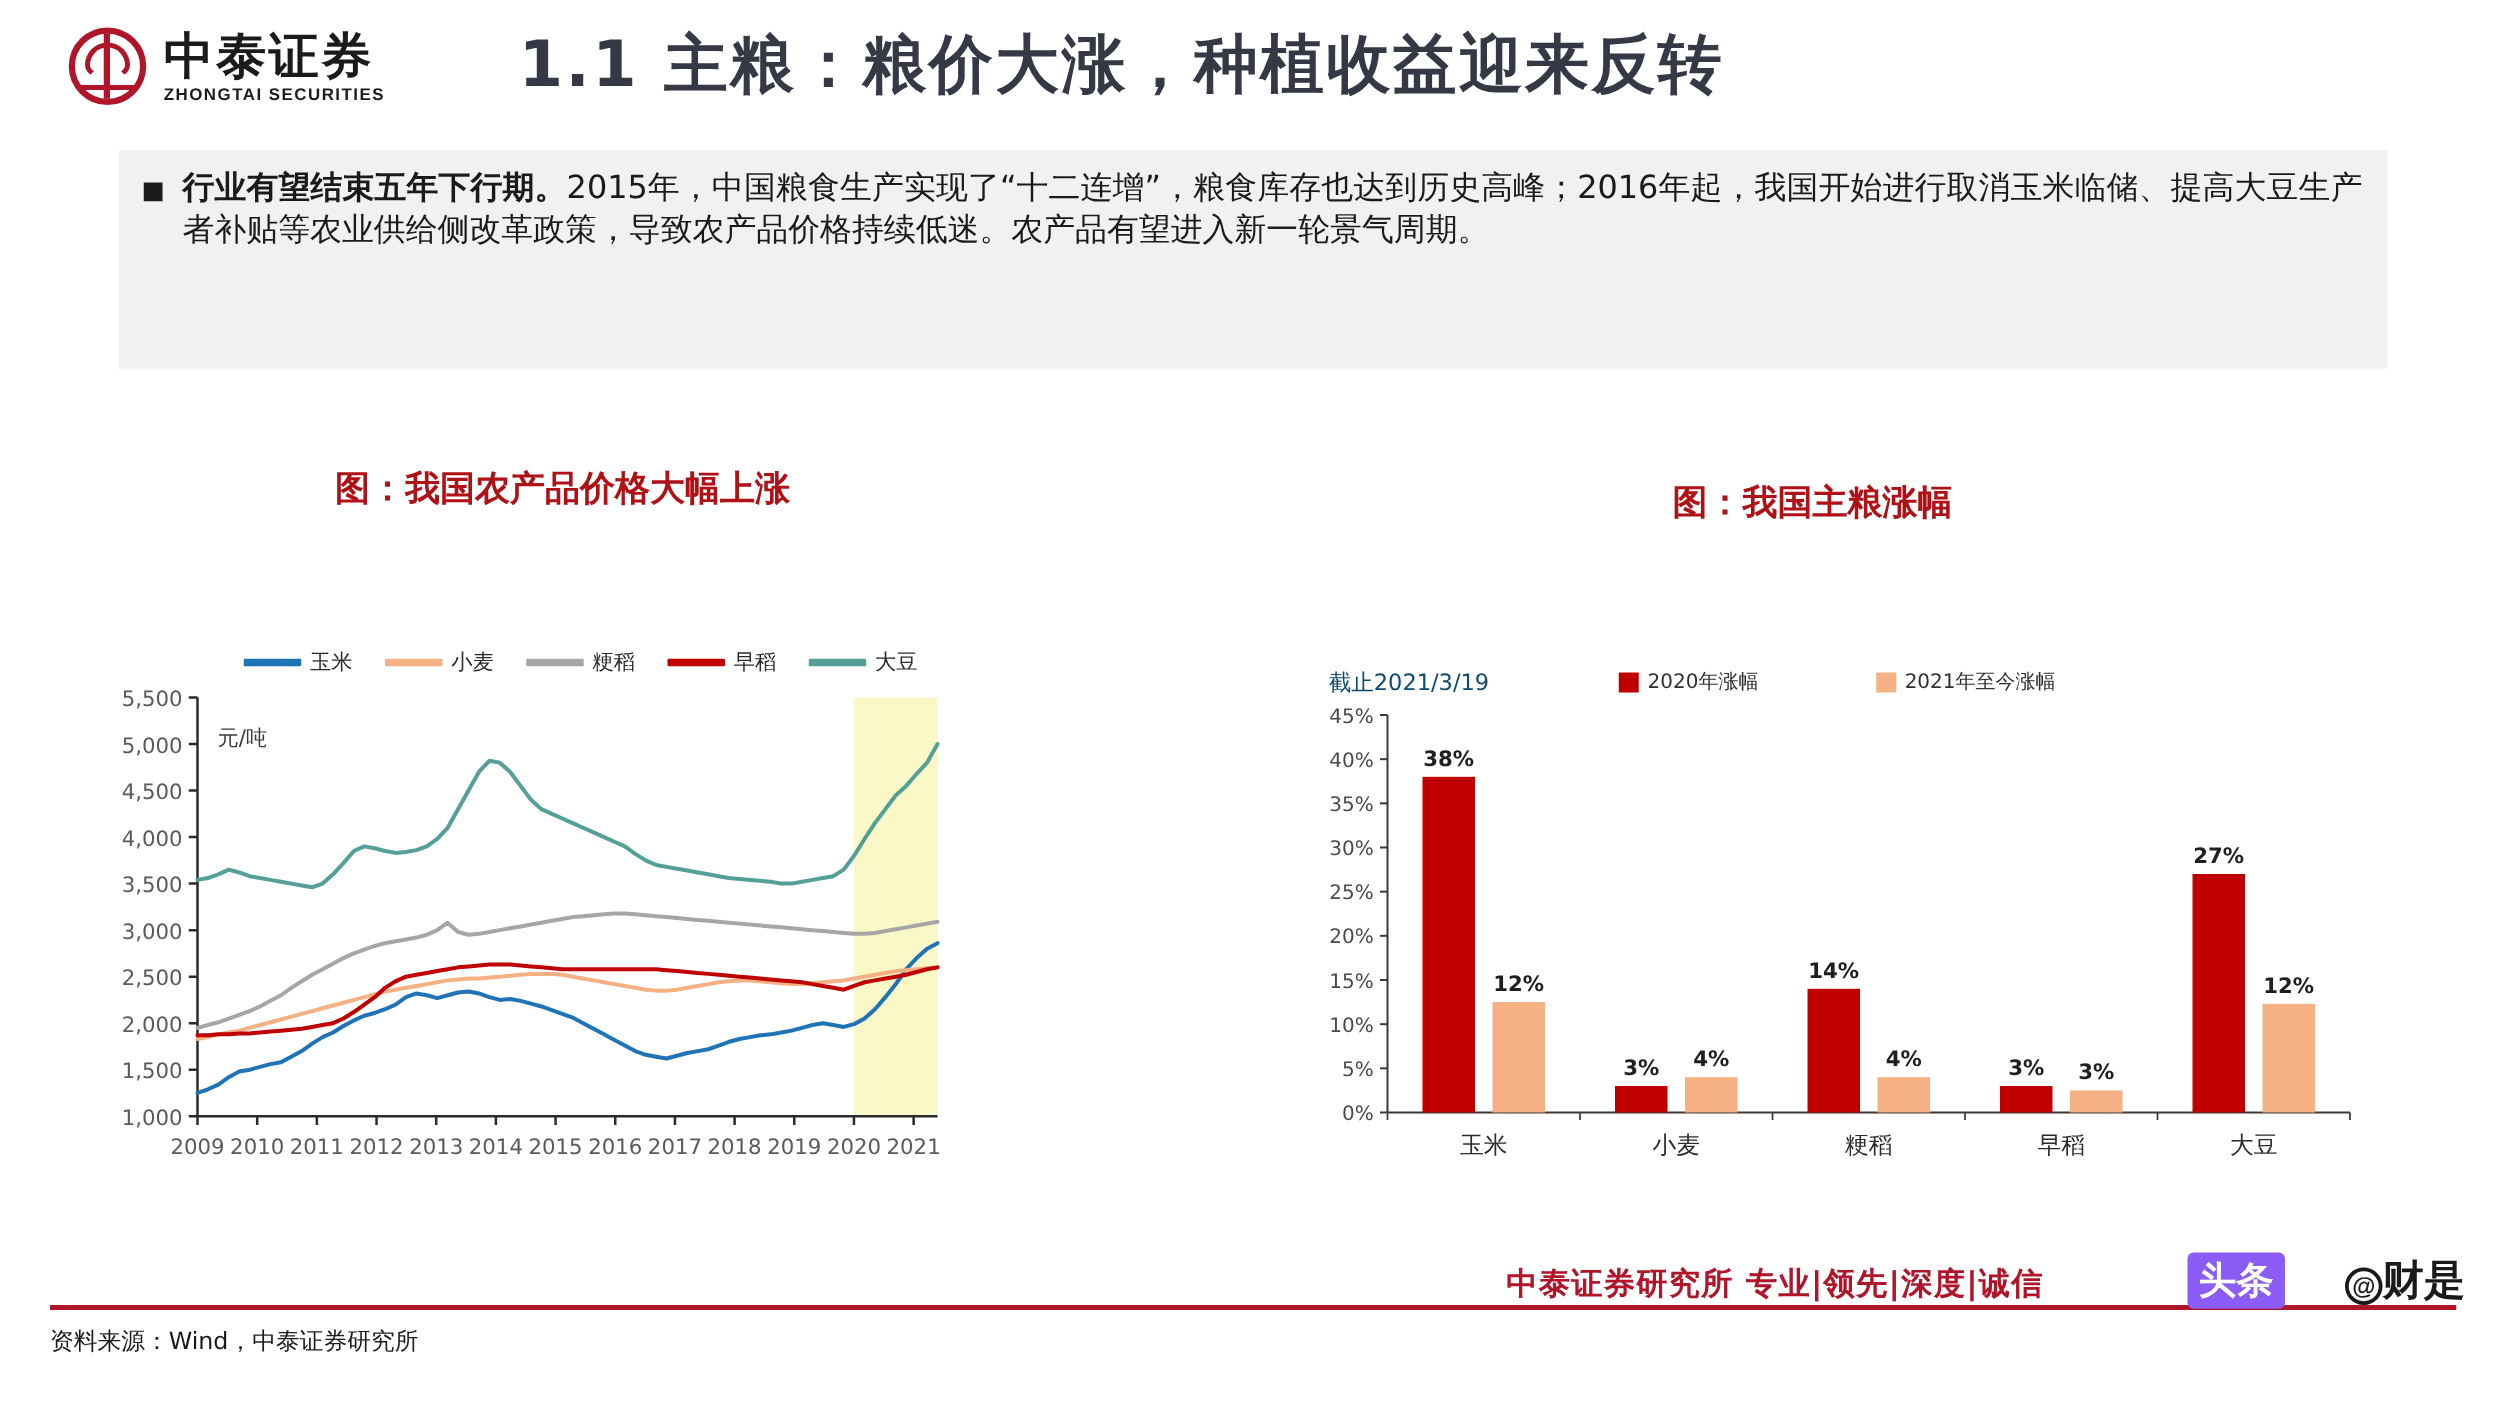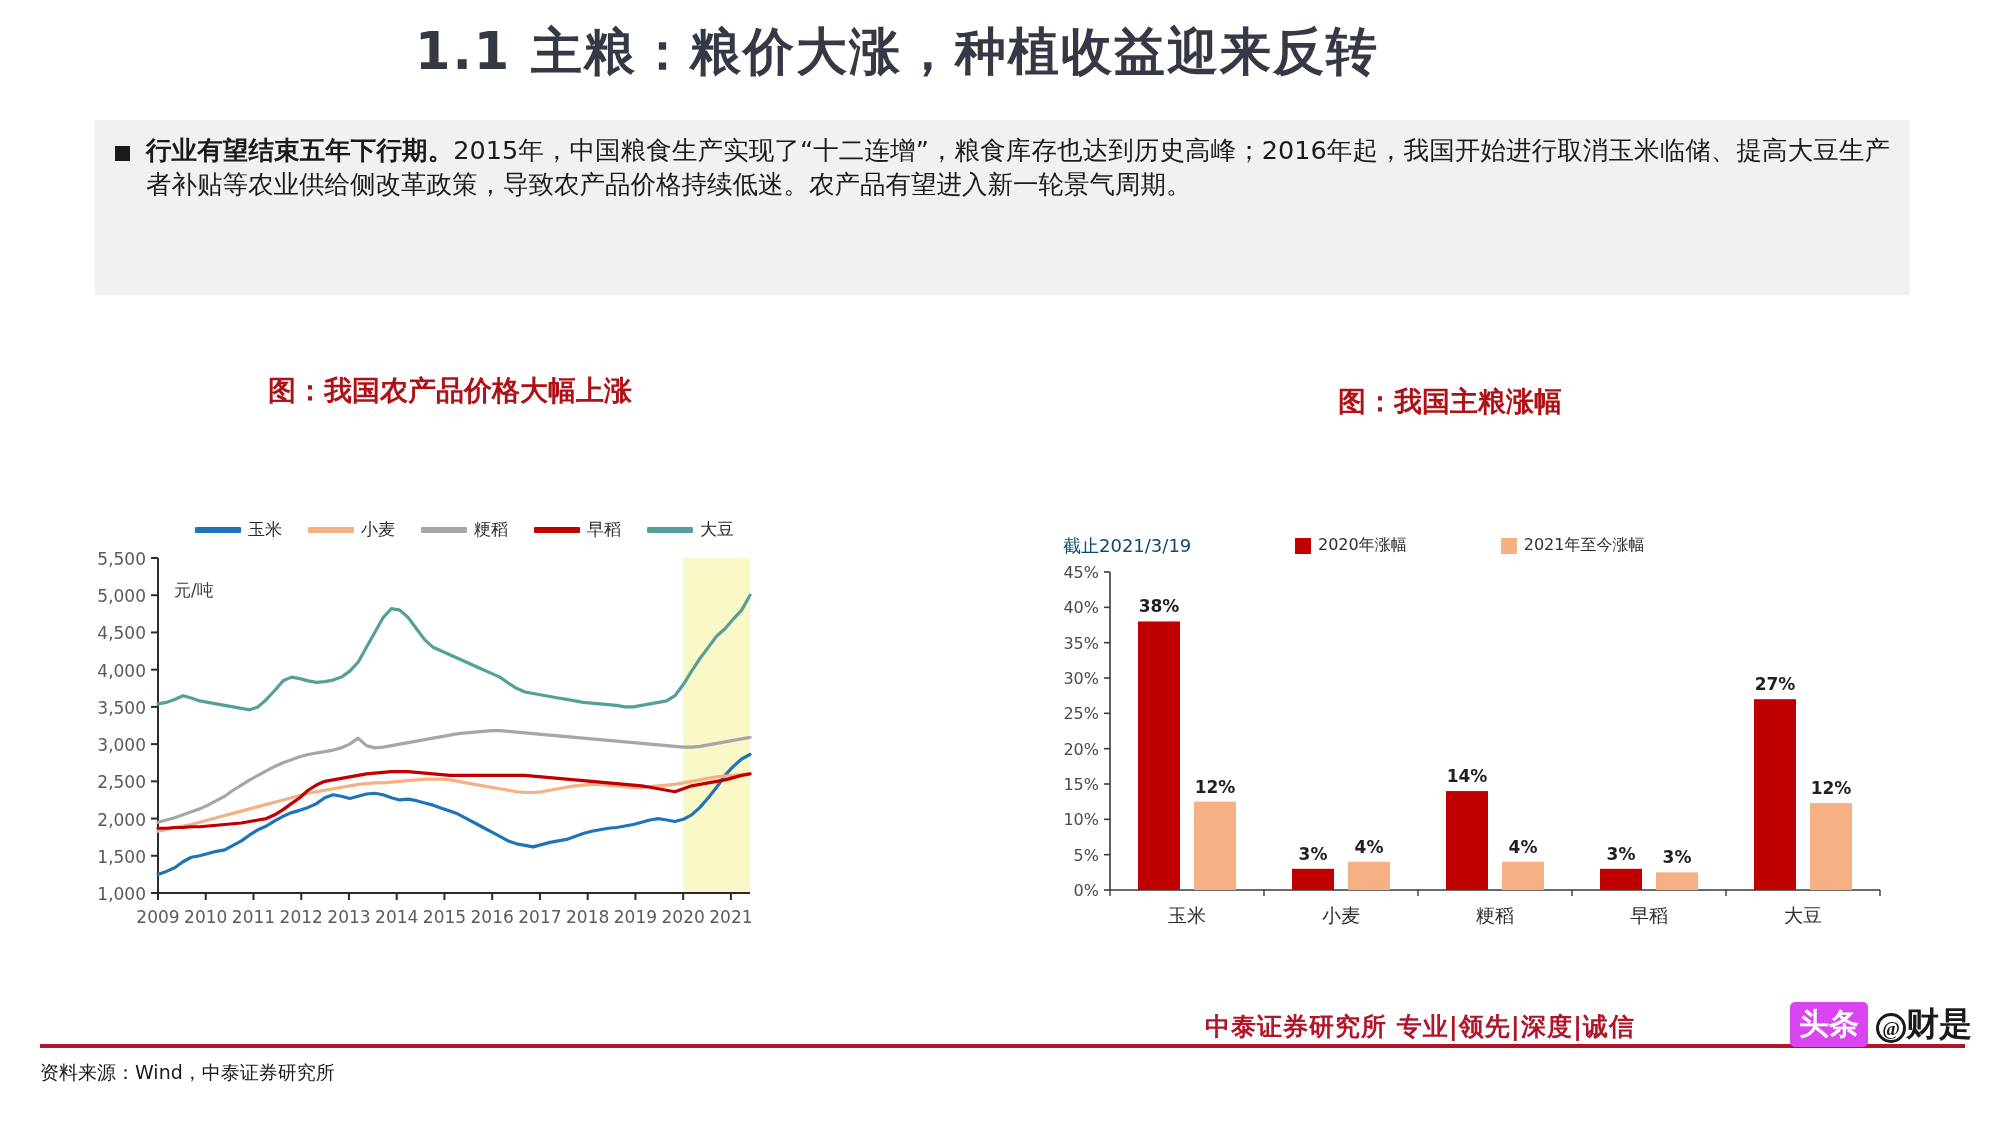--- a/index.html
+++ b/index.html
@@ -101,37 +101,50 @@
     font-size: 19px; color: #1a1a1a; font-family: "DejaVu Sans", sans-serif;
   }
   .footer-slogan {
     position: absolute; left: 1205px; top: 1010px;
     font-size: 25px; font-weight: bold; color: #b0152a;
     font-family: "DejaVu Sans", sans-serif; letter-spacing: 1px;
   }
   
   .wm { position: absolute; right: 28px; top: 1002px; display: flex; align-items: center; gap: 8px; }
   .wm-box {
-    background: #d946ef; color: #fff; font-size: 30px; font-weight: bold;
+    background: #8b5cf6; color: #fff; font-size: 30px; font-weight: bold;
     padding: 2px 9px; border-radius: 5px; font-family: "DejaVu Sans", sans-serif;
   }
   .wm-txt {
     font-size: 33px; font-weight: bold; color: #1a1a1a;
-    font-family: Liberation Serif, serif;
+    font-family: Liberation Sans, sans-serif;
+    margin-left: 40px;
   }
   .wm-at {
     display: inline-block; border: 3px solid #1a1a1a; border-radius: 50%;
     width: 30px; height: 30px; line-height: 25px; text-align: center; font-size: 19px;
   }
   text { font-family: "DejaVu Sans", "Liberation Sans", sans-serif; }
 </style>
 </head>
 <body>
 
 <div class="header">
+  <div class="logo-wrap">
+    <div class="logo-mark">
+      <div class="ring"></div>
+        <div class="vbar"></div>
+        <div class="hbar"></div>
+        <div class="swirl"></div>
+    </div>
+    <div class="logo-text">
+      <div class="logo-cn">中泰证券</div>
+      <div class="logo-en">ZHONGTAI SECURITIES</div>
+    </div>
+  </div>
   <div class="slide-title">1.1 主粮：粮价大涨，种植收益迎来反转</div>
 </div>
 
 <div class="summary">
   <div class="bullet-row">
     <div class="bullet-sq"></div>
     <div class="bullet-text"><b>行业有望结束五年下行期。</b><span>2015年，中国粮食生产实现了“十二连增”，粮食库存也达到历史高峰；2016年起，我国开始进行取消玉米临储、提高大豆生产者补贴等农业供给侧改革政策，导致农产品价格持续低迷。农产品有望进入新一轮景气周期。</span></div>
   </div>
 </div>
 

